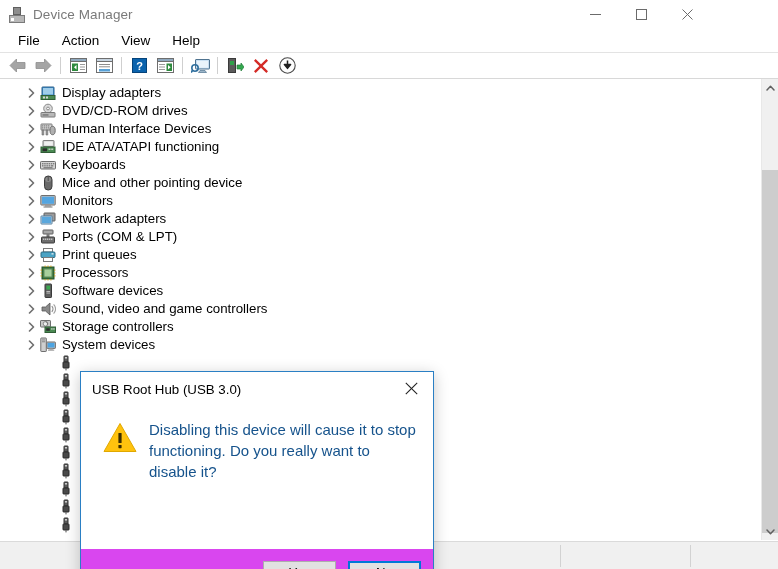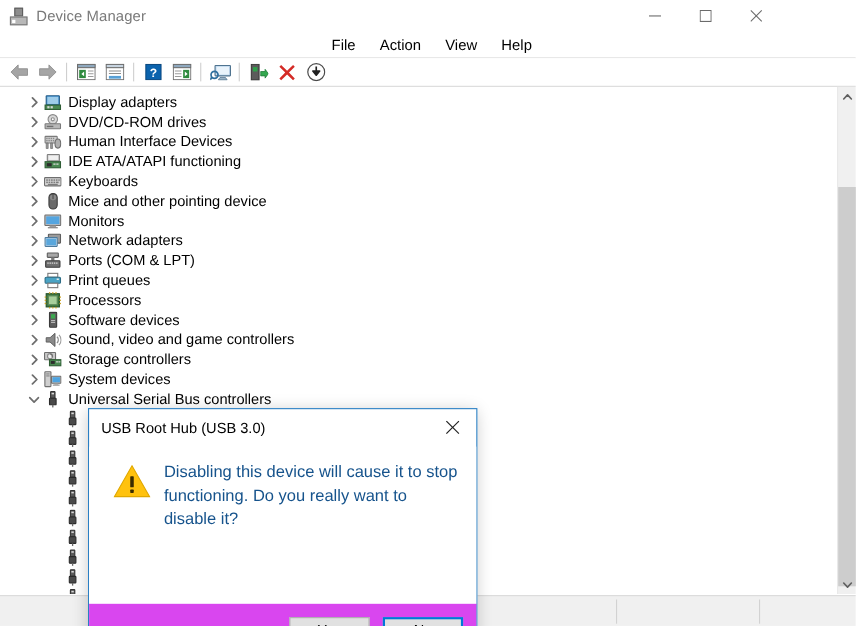--- a/index.html
+++ b/index.html
@@ -64,21 +64,20 @@
   .win-btn svg { display: block; }
 
   
   .menubar {
     position: absolute; left: 0; top: 29px;
     width: 778px; height: 24px;
     background: #ffffff;
     display: flex; align-items: center;
     padding-left: 7px;
     border-bottom: 1px solid #e3e3e3;
-    justify-content: center;
   }
   .menu-item {
     font-size: 13.5px;
     color: #000000;
     padding: 2px 11px;
     cursor: default;
   }
 
   
   .toolbar {
@@ -670,36 +669,20 @@
             <rect x="2" y="4.2" width="3.1" height="1.1" fill="#8a8a8a"></rect>
             <rect x="6.8" y="5" width="8.6" height="6.4" rx="0.5" fill="#bdbdbd" stroke="#6f6f6f"></rect>
             <rect x="7.7" y="5.9" width="6.8" height="4.6" fill="#4da4e2"></rect>
             <rect x="9.4" y="11.4" width="3.4" height="1.2" fill="#9c9c9c"></rect>
             <rect x="8" y="12.6" width="6.2" height="1" fill="#8a8a8a"></rect>
           </svg>
         </div>
         <div class="tree-label">System devices</div>
       </div>
 
-      <div class="tree-row">
-        <div class="chev">
-          <svg width="10" height="7" viewBox="0 0 10 7">
-              <path d="M1 1.5 L5 5.5 L9 1.5" fill="none" stroke="currentColor" stroke-width="1.6" stroke-linecap="round" stroke-linejoin="round"></path>
-            </svg>
-        </div>
-        <div class="tree-icon">
-          <svg width="16" height="16" viewBox="0 0 16 16">
-            <rect x="6" y="1" width="4" height="6" rx="0.5" fill="#5b5b5b" stroke="#333"></rect>
-            <rect x="6.9" y="2.1" width="2.2" height="1.4" fill="#d9d9d9"></rect>
-            <rect x="5" y="7" width="6" height="6" rx="0.6" fill="#4a4a4a" stroke="#2a2a2a"></rect>
-            <rect x="7.4" y="13" width="1.2" height="2.4" fill="#6a6a6a"></rect>
-          </svg>
-        </div>
-        <div class="tree-label">Universal Serial Bus controllers</div>
-      </div>
 
       <div>
         <div class="tree-row child">
           <div class="tree-icon">
             <svg width="16" height="16" viewBox="0 0 16 16">
               <rect x="6" y="1" width="4" height="6" rx="0.5" fill="#5b5b5b" stroke="#333"></rect>
               <rect x="6.9" y="2.1" width="2.2" height="1.4" fill="#d9d9d9"></rect>
               <rect x="5" y="7" width="6" height="6" rx="0.6" fill="#4a4a4a" stroke="#2a2a2a"></rect>
               <rect x="7.4" y="13" width="1.2" height="2.4" fill="#6a6a6a"></rect>
             </svg>

